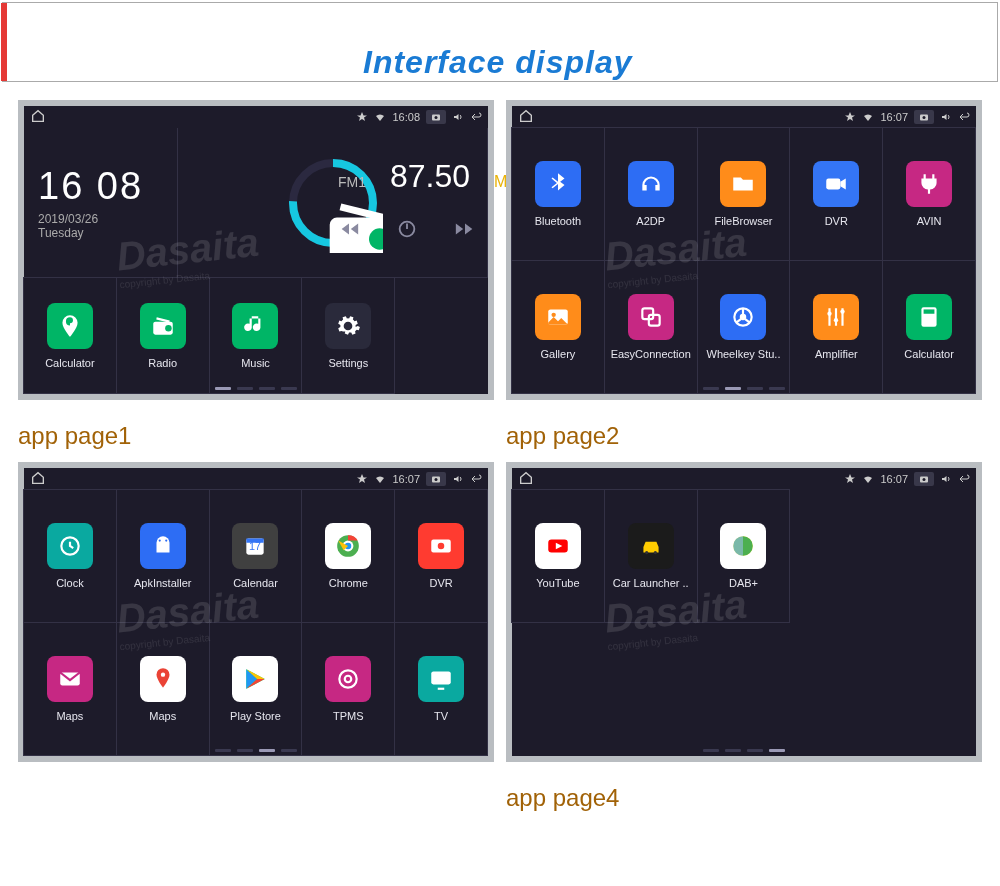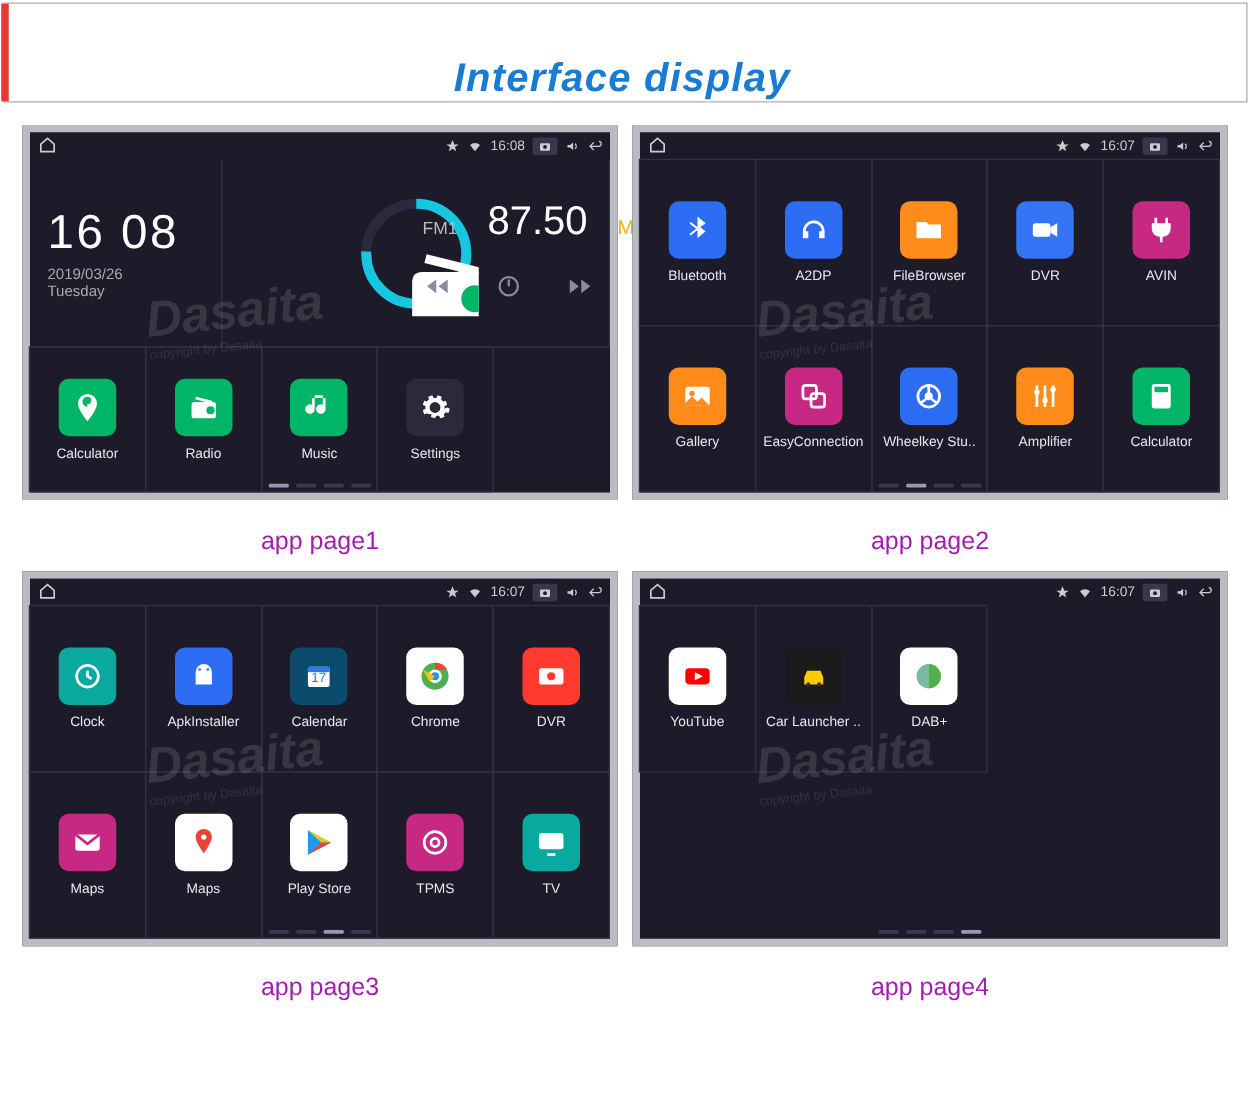--- a/index.html
+++ b/index.html
@@ -42,24 +42,23 @@
   }
   .screenframe {
     border: 6px solid #b9bdc1;
     background: #1d1b2a;
     height: 300px;
     position: relative;
     display: flex;
     flex-direction: column;
   }
   .caption {
-    text-align: center;
     margin-top: 22px;
-    font-size: 20px;
-    color: #a21caf;
+    font-size: 24px;
+    color: #a16207;
   }
   
   .statusbar {
     height: 22px;
     background: #1d1b2a;
     display: flex;
     align-items: center;
     padding: 0 6px;
     font-size: 11px;
     color: #ccc;
@@ -499,21 +498,21 @@
       <div class="icon" style="background:#2d6df4">
         <svg viewBox="0 0 24 24" fill="#fff">
                 <path d="M6 9a6 6 0 0 1 12 0v9H6z"></path>
                 <circle cx="9" cy="7" r="1" fill="#2d6df4"></circle>
                 <circle cx="15" cy="7" r="1" fill="#2d6df4"></circle>
               </svg>
       </div>
       <span>ApkInstaller</span>
     </div>
     <div class="tile">
-      <div class="icon" style="background:#0c4a6e">
+      <div class="icon" style="background:#404040">
         <svg viewBox="0 0 24 24" fill="#fff">
                 <rect x="4" y="5" width="16" height="15" rx="2"></rect>
                 <rect x="4" y="5" width="16" height="4" fill="#3475f5"></rect>
               </svg>
               <svg style="position:absolute" viewBox="0 0 24 24">
                 <text x="12" y="16" font-size="10" text-anchor="middle" fill="#3475f5">17</text>
               </svg>
       </div>
       <span>Calendar</span>
     </div>
@@ -589,21 +588,20 @@
       <div class="page-dots">
           <span class=""></span>
           <span class=""></span>
           <span class="active"></span>
           <span class=""></span>
         </div>
       <div class="watermark">
         Dasaita<small>copyright by Dasaita</small>
       </div>
     </div>
-    <div class="caption">app page3</div>
   </div>
   <div class="panel-box">
     <div class="screenframe">
 
   <div class="statusbar">
     <span class="home-icon"><svg viewBox="0 0 24 24" fill="none" stroke="#ccc" stroke-width="2">
               <path d="M4 11l8-7 8 7v9H4z"></path>
             </svg></span>
     <span class="flex"></span>
     <span class="sb-icon">

